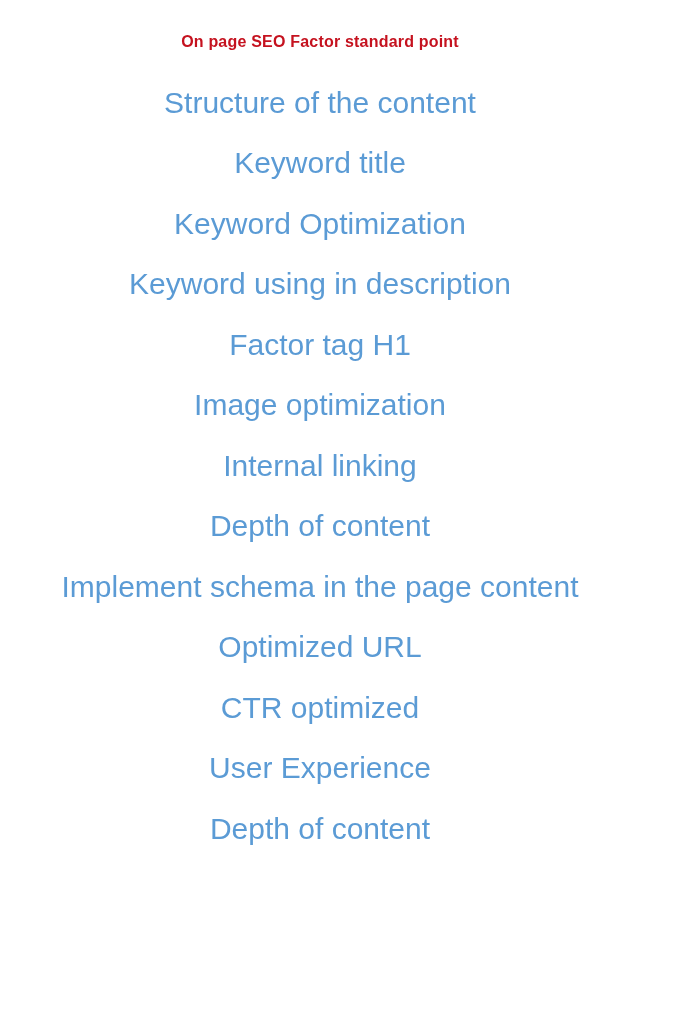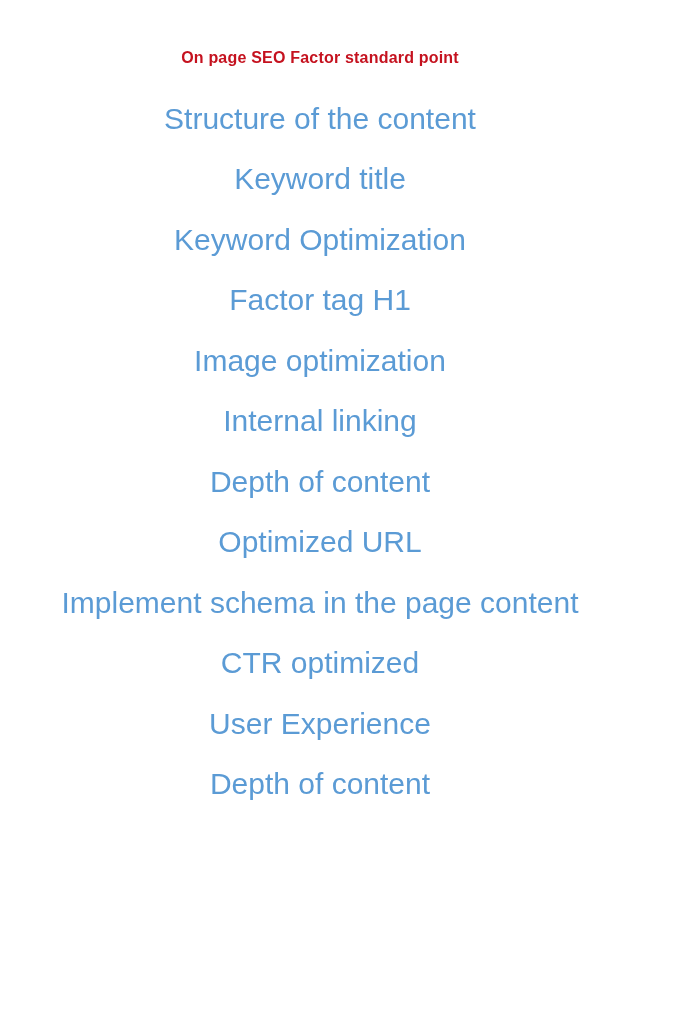--- a/index.html
+++ b/index.html
@@ -8,21 +8,21 @@
     background: #ffffff;
   }
   body {
     width: 683px;
     height: 1024px;
     overflow: hidden;
     font-family: "Liberation Sans", sans-serif;
   }
   .slide {
     width: 640px;          
-    padding-top: 28px;
+    padding-top: 12px;
     box-sizing: border-box;
   }
   .line {
     height: 60.5px;        
     display: flex;
     align-items: center;
     justify-content: center;
     white-space: nowrap;
   }
   .title {
@@ -52,44 +52,47 @@
       </div>
 
       <div class="line">
         <span class="item">Keyword title</span>
       </div>
 
       <div class="line">
         <span class="item">Keyword Optimization</span>
       </div>
 
+      <div class="line">
+        <span class="item">Keyword using in description</span>
+      </div>
 
       <div class="line">
         <span class="item">Factor tag H1</span>
       </div>
 
       <div class="line">
         <span class="item">Image optimization</span>
       </div>
 
 
       <div class="line">
         <span class="item">Internal linking</span>
       </div>
 
       <div class="line">
         <span class="item">Depth of content</span>
       </div>
 
       <div class="line">
-        <span class="item">Optimized URL</span>
+        <span class="item">Implement schema in the page content</span>
       </div>
 
       <div class="line">
-        <span class="item">Implement schema in the page content</span>
+        <span class="item">Optimized URL</span>
       </div>
 
       <div class="line">
         <span class="item">CTR optimized</span>
       </div>
 
       <div class="line">
         <span class="item">User Experience</span>
       </div>
 

